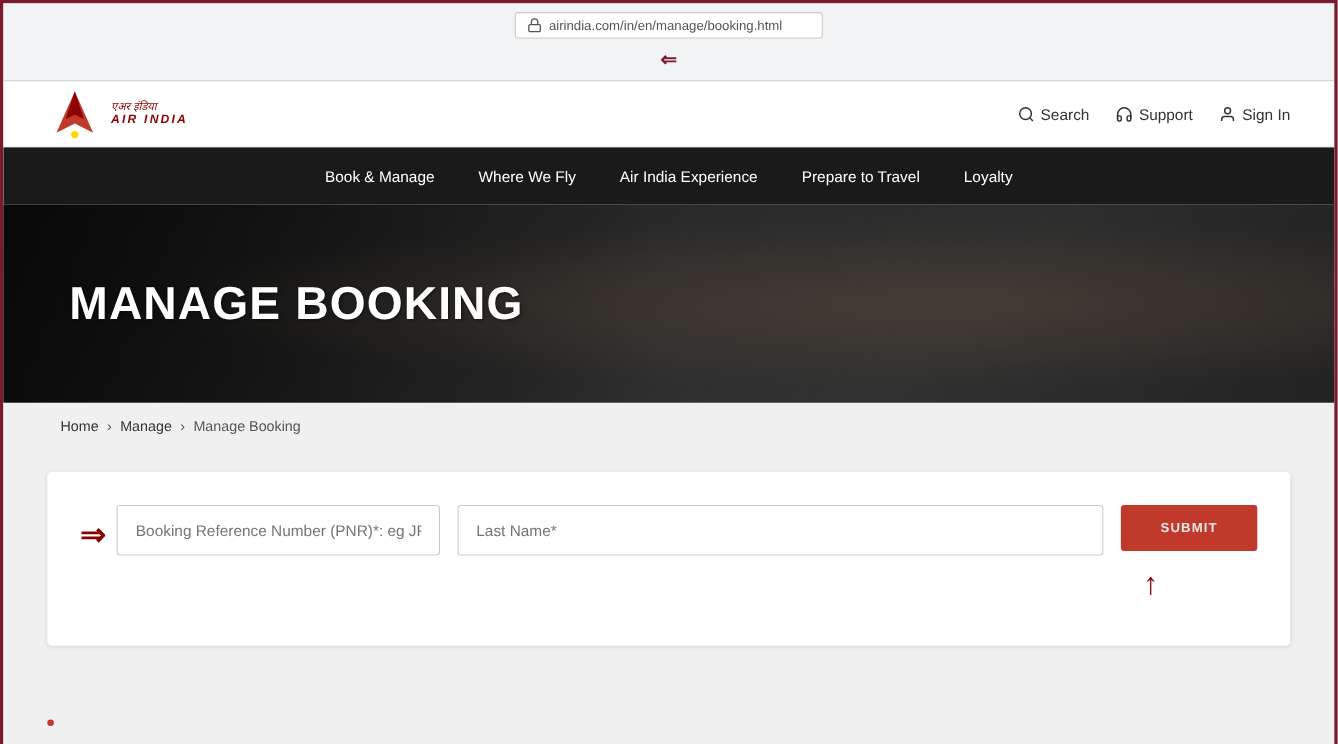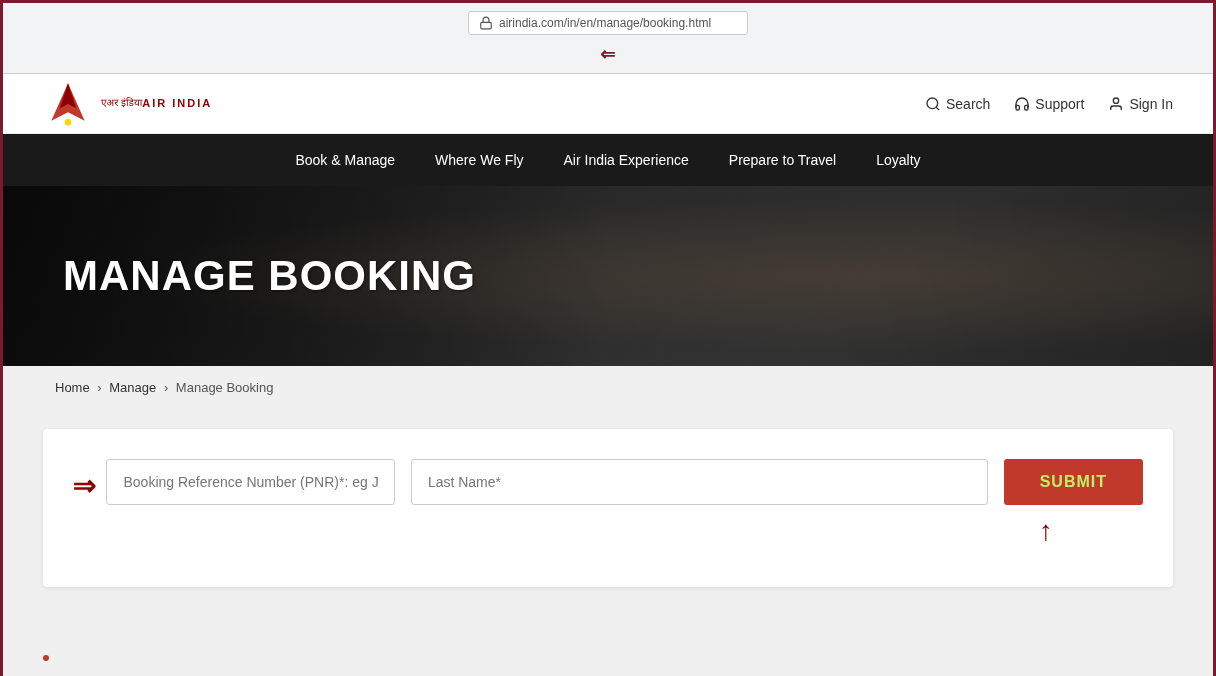--- a/index.html
+++ b/index.html
@@ -50,21 +50,23 @@
       gap: 8px;
     }
 
     .logo-icon {
       width: 50px;
       height: 50px;
     }
 
     .logo-text {
       display: flex;
+      flex-direction: column;
       line-height: 1.1;
+      font-style: italic;
     }
 
     .logo-hindi {
       font-size: 10px;
       color: #8B0000;
     }
 
     .logo-english {
       font-size: 11px;
       color: #8B0000;
@@ -208,25 +210,25 @@
     }
 
     .error-text {
       color: #c0392b;
       font-size: 12px;
       margin-top: 3px;
     }
 
     .submit-btn {
       background: #c0392b;
-      color: #bef264;
+      color: #e5e5e5;
       border: none;
       border-radius: 3px;
       padding: 14px 36px;
-      font-size: 16px;
+      font-size: 12px;
       font-weight: bold;
       cursor: pointer;
       letter-spacing: 1px;
       white-space: nowrap;
       align-self: flex-start;
     }
 
     .form-row-wrapper {
       display: flex;
       align-items: flex-start;

